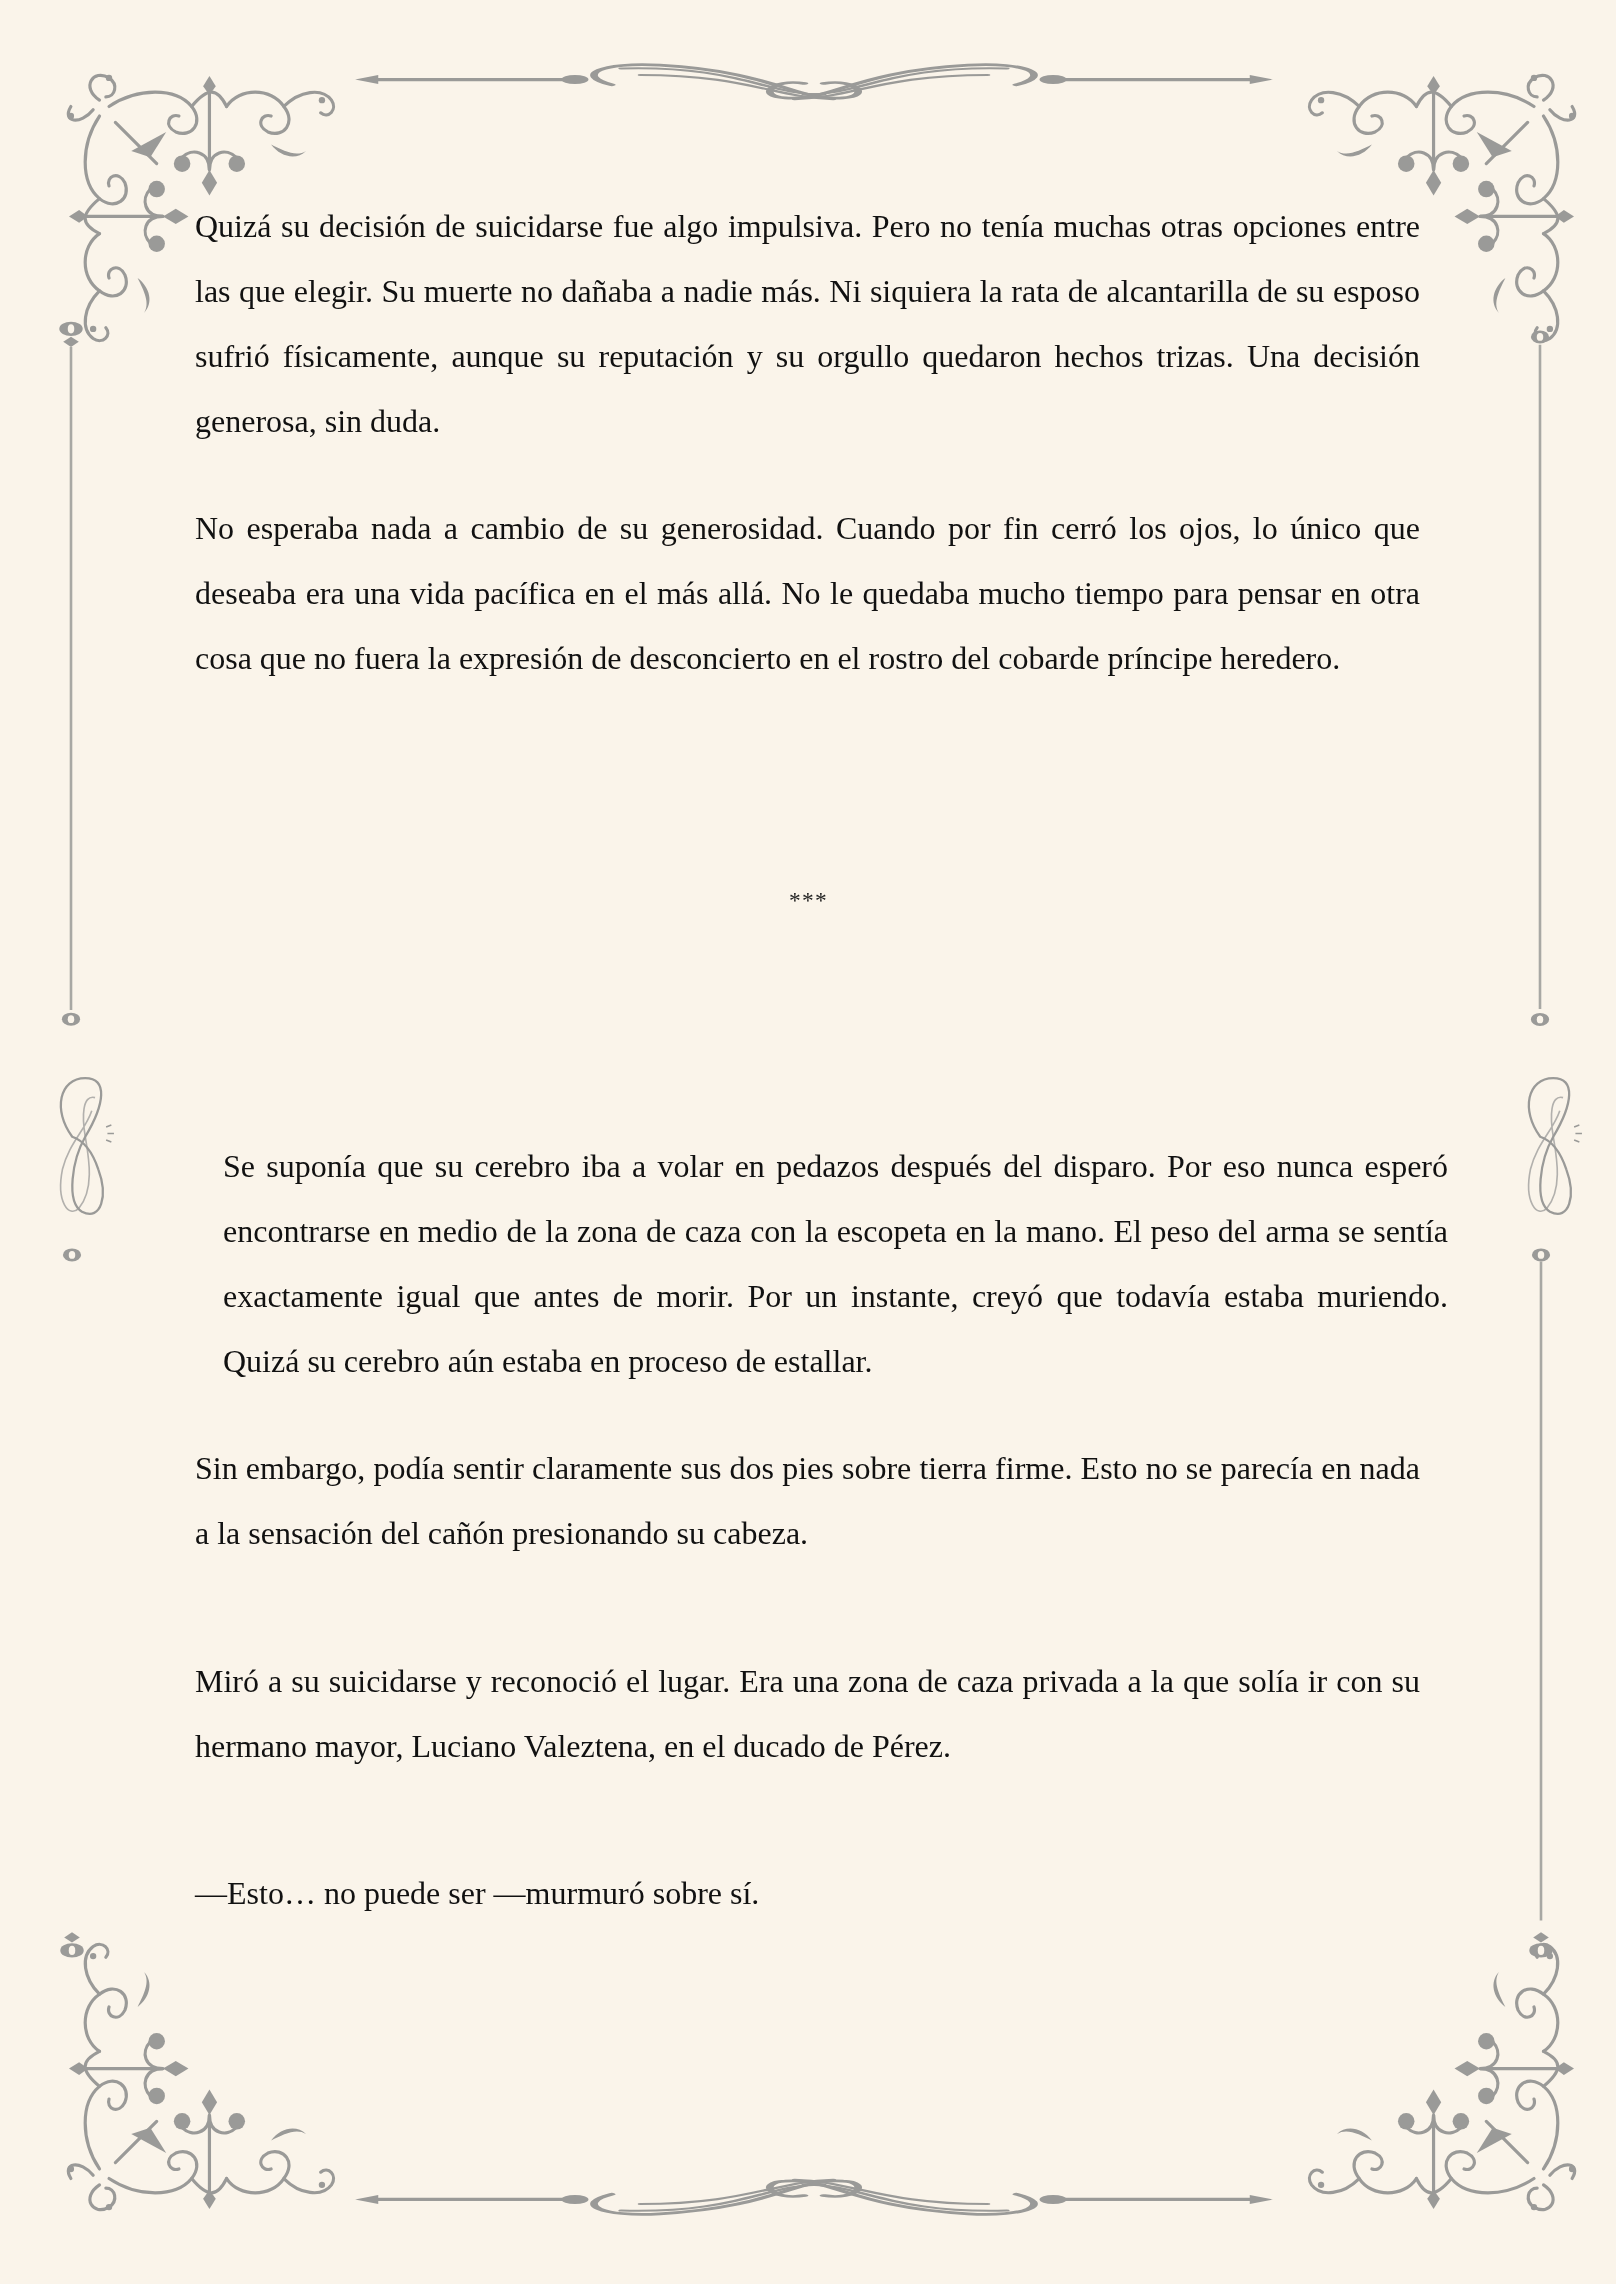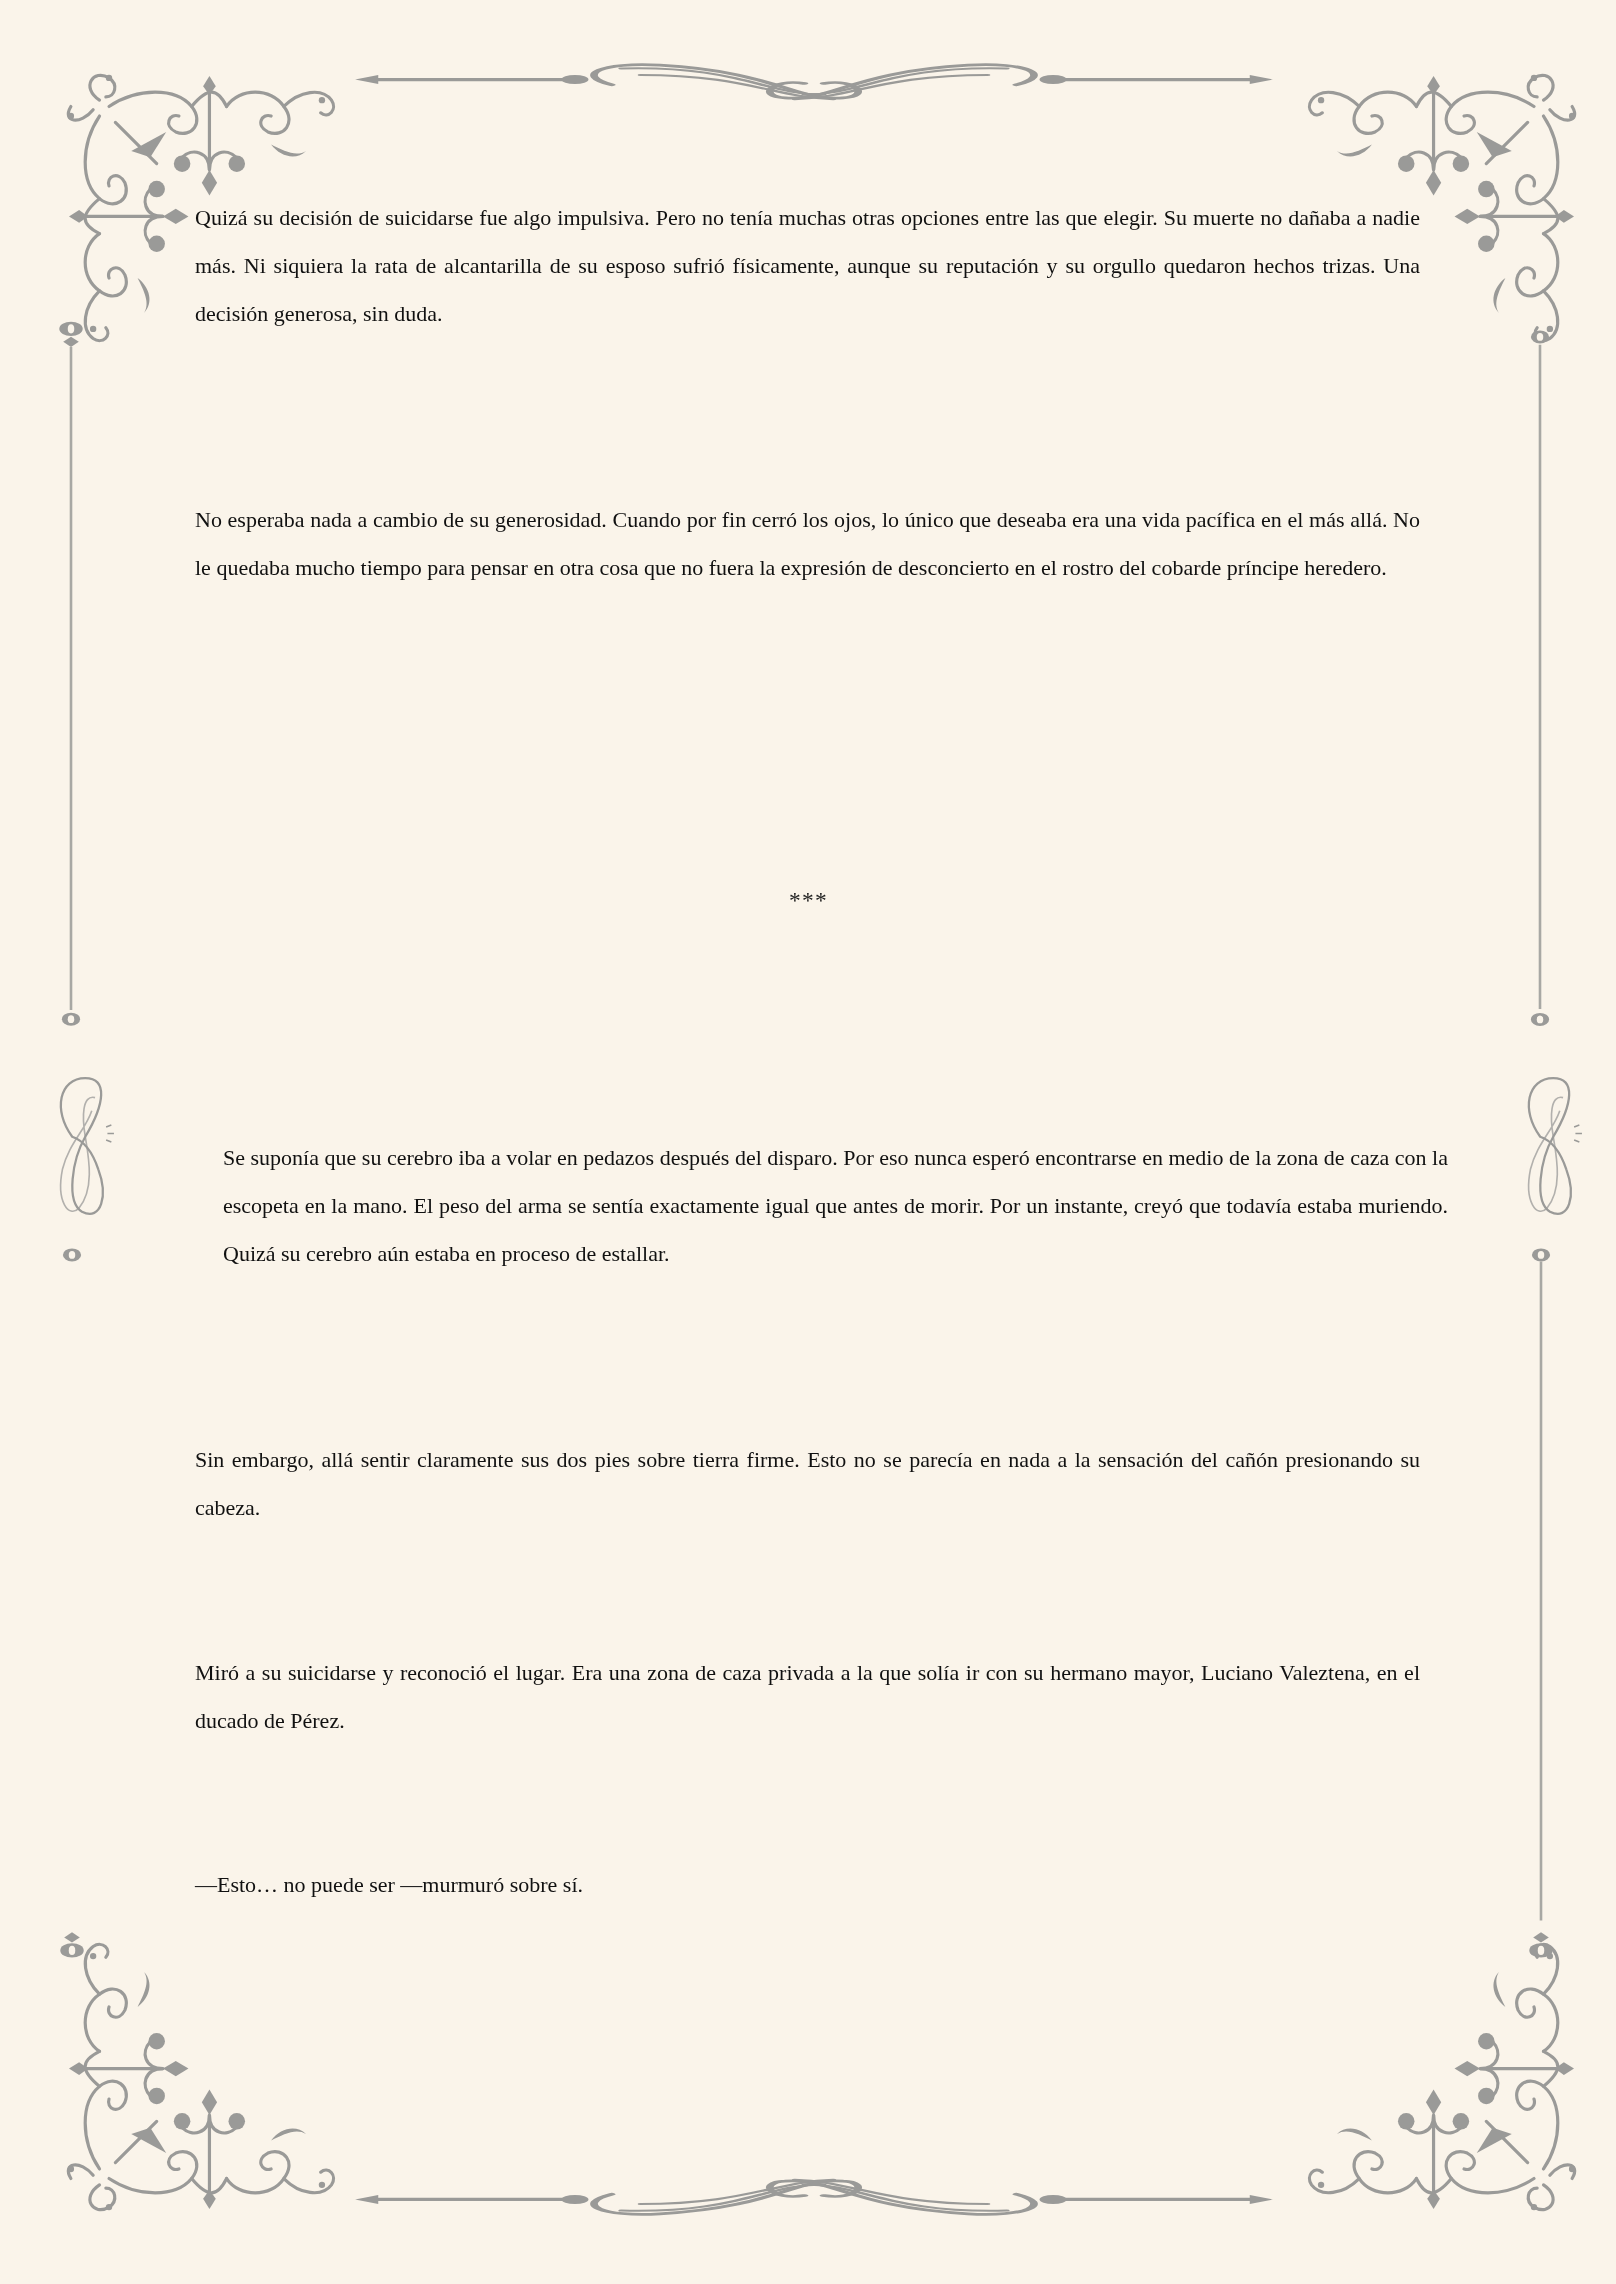--- a/index.html
+++ b/index.html
@@ -10,22 +10,22 @@
     overflow: hidden;
     font-family: "Liberation Serif", "DejaVu Serif", serif;
     color: #111;
   }
   .orn { position: absolute; }
   .orn svg { display: block; }
   .text-block {
     position: absolute;
     left: 195px;
     width: 1225px;
-    font-size: 22px;
-    line-height: 48px;
+    font-size: 32px;
+    line-height: 65px;
     text-align: justify;
   }
   .para { margin: 0; }
   .para.last-line-left { text-align-last: left; }
   .separator {
     position: absolute;
     left: 0; width: 1617px;
     text-align: center;
     font-size: 23.4px;
     letter-spacing: 1.3px;
@@ -223,21 +223,21 @@
   <p class="para last-line-left">No esperaba nada a cambio de su generosidad. Cuando por fin cerró los ojos, lo único que deseaba era una vida pacífica en el más allá. No le quedaba mucho tiempo para pensar en otra cosa que no fuera la expresión de desconcierto en el rostro del cobarde príncipe heredero.</p>
 </div>
 
 <div class="separator" style="top:887px;">***</div>
 
 <div class="text-block" style="top:1134px;margin-left:28px;">
   <p class="para last-line-left">Se suponía que su cerebro iba a volar en pedazos después del disparo. Por eso nunca esperó encontrarse en medio de la zona de caza con la escopeta en la mano. El peso del arma se sentía exactamente igual que antes de morir. Por un instante, creyó que todavía estaba muriendo. Quizá su cerebro aún estaba en proceso de estallar.</p>
 </div>
 
 <div class="text-block" style="top:1436px;">
-  <p class="para last-line-left">Sin embargo, allá sentir claramente sus dos pies sobre tierra firme. Esto no se parecía en nada a la sensación del cañón presionando su cabeza.</p>
+  <p class="para last-line-left">Sin embargo, podía sentir claramente sus dos pies sobre tierra firme. Esto no se parecía en nada a la sensación del cañón presionando su cabeza.</p>
 </div>
 
 <div class="text-block" style="top:1649px;">
   <p class="para last-line-left">Miró a su suicidarse y reconoció el lugar. Era una zona de caza privada a la que solía ir con su hermano mayor, Luciano Valeztena, en el ducado de Pérez.</p>
 </div>
 
 <div class="text-block" style="top:1861px;">
   <p class="para last-line-left">—Esto… no puede ser —murmuró sobre sí.</p>
 </div>
 

